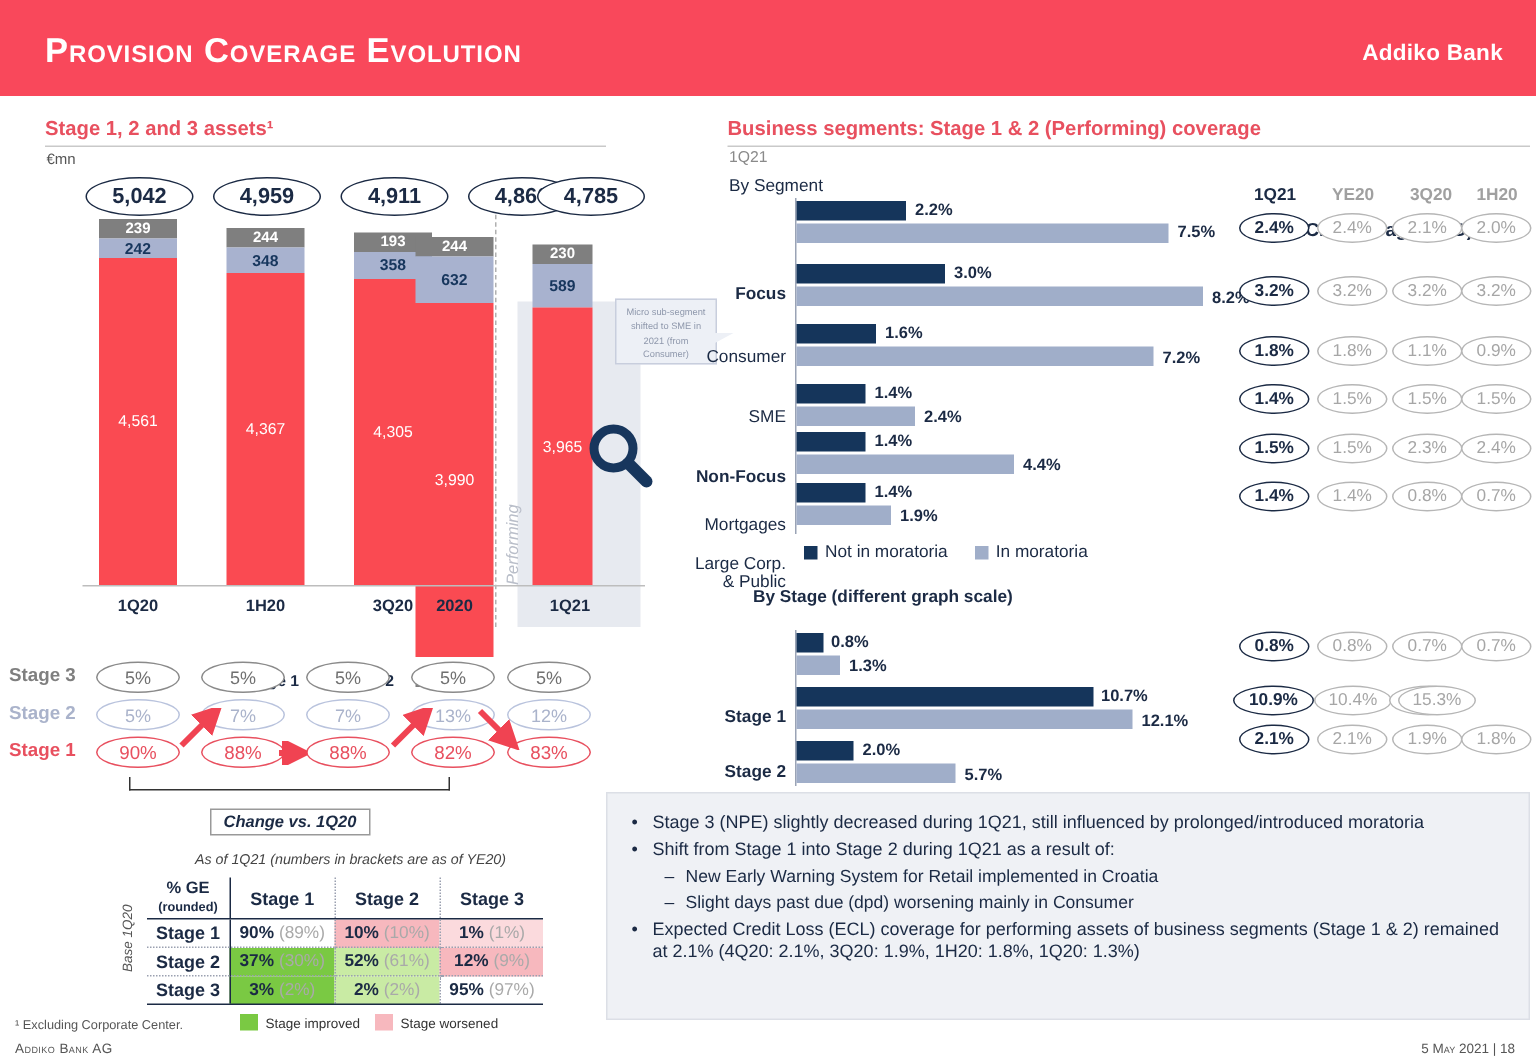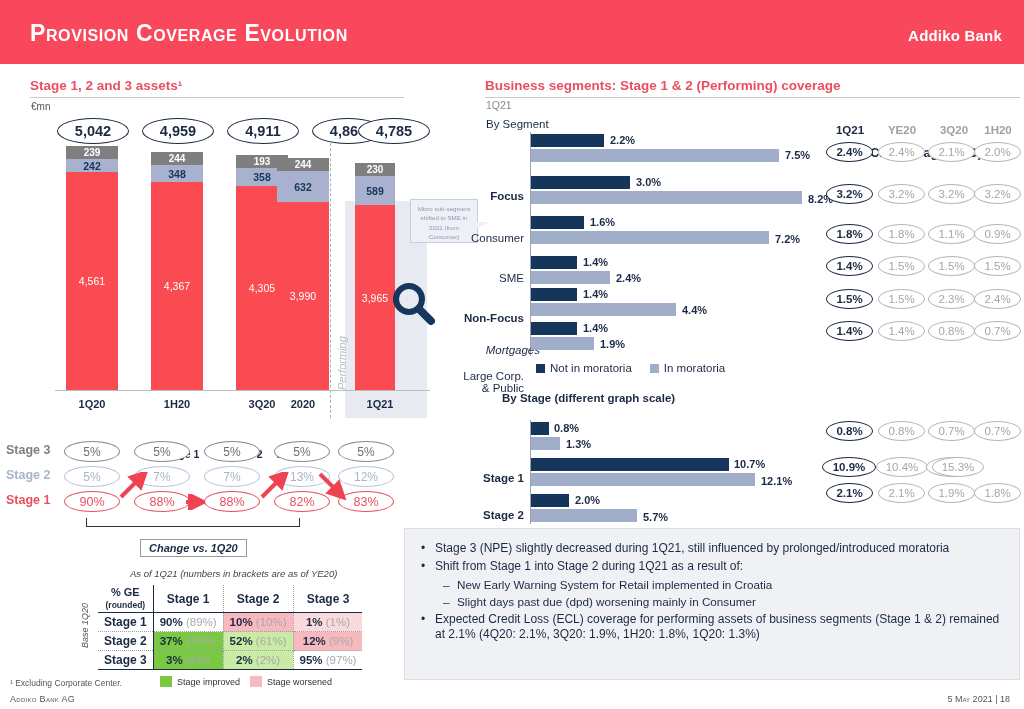--- a/index.html
+++ b/index.html
@@ -212,21 +212,21 @@
 
     <div class="barcol" style="left:211px; width:52px; height:235px;">
       <div class="seg seg-s3" style="top:0;    height:13px;">193</div>
       <div class="seg seg-s2" style="top:13px; height:18px;">358</div>
       <div class="seg seg-s1" style="top:31px; height:204px;">4,305</div>
     </div>
 
     <div class="barcol" style="left:249px; width:52px; height:232px; left:252px;">
       <div class="seg seg-s3" style="top:0;    height:13px;">244</div>
       <div class="seg seg-s2" style="top:13px; height:31px;">632</div>
-      <div class="seg seg-s1" style="top:44px; height:188px;">3,990</div>
+      <div class="seg seg-s1" style="top:44px; height:236px;">3,990</div>
     </div>
 
     <div class="barcol" style="left:330px; width:36px; height:227px;padding-left:40px;">
       <div class="seg seg-s3" style="top:0;    height:13px;">230</div>
       <div class="seg seg-s2" style="top:13px; height:29px;">589</div>
       <div class="seg seg-s1" style="top:42px; height:185px;">3,965</div>
     </div>
 
     <div class="axis-line" style="left:30px; top:272px; width:375px;"></div>
     <div class="xlabel" style="left:41px;  top:280px; width:52px;">1Q20</div>
@@ -387,21 +387,21 @@
     <div class="hval" style="left:150px; top:144px;">1.6%</div>
     <div class="hbar light" style="left:91px; top:159px; width:238px;"></div>
     <div class="hval" style="left:335px; top:161px;">7.2%</div>
 
     <div class="seglabel bold" style="left:0; top:192px; width:84px;">Non-Focus</div>
     <div class="hbar dark" style="left:91px; top:184px; width:46px;"></div>
     <div class="hval" style="left:143px; top:184px;">1.4%</div>
     <div class="hbar light" style="left:91px; top:199px; width:79px;"></div>
     <div class="hval" style="left:176px; top:200px;">2.4%</div>
 
-    <div class="seglabel" style="left:16px; top:224px; width:84px;font-style:italic;">Mortgages</div>
+    <div class="seglabel" style="left:0; top:224px; width:84px;">Mortgages</div>
     <div class="hbar dark" style="left:91px; top:216px; width:46px;"></div>
     <div class="hval" style="left:143px; top:216px;">1.4%</div>
     <div class="hbar light" style="left:91px; top:231px; width:145px;"></div>
     <div class="hval" style="left:242px; top:232px;">4.4%</div>
 
     <div class="seglabel" style="left:0; top:250px; width:84px;">Large Corp.<br>&amp; Public</div>
     <div class="hbar dark" style="left:91px; top:250px; width:46px;"></div>
     <div class="hval" style="left:143px; top:250px;">1.4%</div>
     <div class="hbar light" style="left:91px; top:265px; width:63px;"></div>
     <div class="hval" style="left:160px; top:266px;">1.9%</div>

